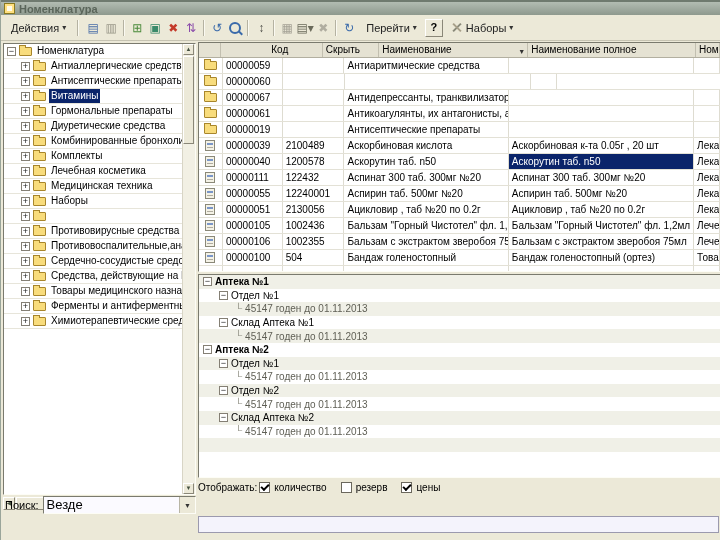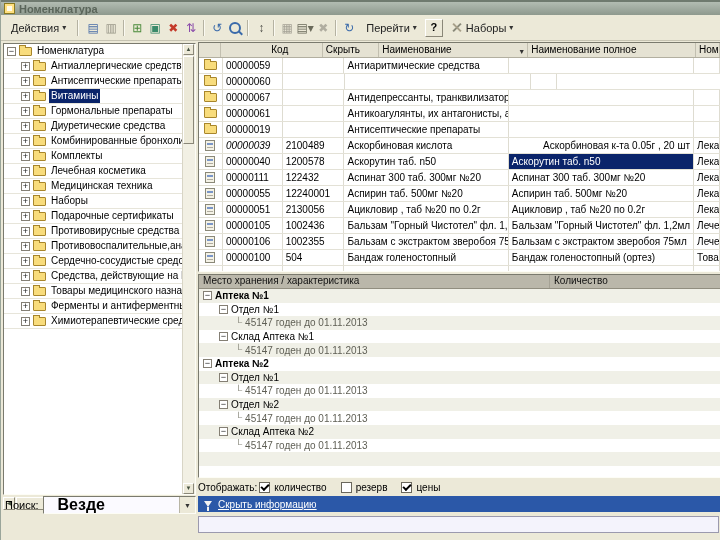--- a/index.html
+++ b/index.html
@@ -96,21 +96,21 @@
   .funnel::after{content:"";position:absolute;left:-1px;top:0;width:2px;height:4px;background:#f2f2f2;}
   .bluelink{color:#fff;font-size:10px;text-decoration:underline;cursor:pointer;}
   
   .bottomfield{position:absolute;left:197px;top:516px;width:521px;height:17px;background:#f4f3fc;
     border:1px solid #9b99ae;box-sizing:border-box;}
   
   .searchrow{position:absolute;left:0;top:493px;width:195px;height:24px;display:flex;align-items:center;gap:4px;
     padding-left:4px;box-sizing:border-box;font-size:11px;}
   .combo{display:flex;width:155px;height:18px;border:1px solid;border-color:#7a7a6e #fdfdf6 #fdfdf6 #7a7a6e;
     background:#fbfaff;box-sizing:border-box;}
-  .combo .val{flex:1;font-size:16px;line-height:16px;padding-left:14px;overflow:hidden;white-space:nowrap;font-weight:bold;}
+  .combo .val{flex:1;font-size:13px;line-height:16px;padding-left:3px;overflow:hidden;white-space:nowrap;}
   .combo .drop{width:15px;background:#ece9d8;border-left:1px solid #b8b5a5;font-size:7px;color:#333;
     display:flex;align-items:center;justify-content:center;cursor:default;}
 </style>
 </head>
 <body>
 
 <div class="win">
 
   <div class="titlebar">
     <span class="app-ic"></span>
@@ -210,21 +210,20 @@
           <span class="tlabel">Медицинская техника</span>
         </div>
         <div class="trow" style="padding-left: 17px;">
           <span class="exp">+</span>
           <span class="fold"></span>
           <span class="tlabel">Наборы</span>
         </div>
         <div class="trow" style="padding-left: 17px;">
           <span class="exp">+</span>
           <span class="fold"></span>
-          <span class="tlabel">Подарочные сертификаты</span>
         </div>
         <div class="trow" style="padding-left: 17px;">
           <span class="exp">+</span>
           <span class="fold"></span>
           <span class="tlabel">Противовирусные средства</span>
         </div>
         <div class="trow" style="padding-left: 17px;">
           <span class="exp">+</span>
           <span class="fold"></span>
           <span class="tlabel">Противовоспалительные,анальг</span>
@@ -324,24 +323,24 @@
           <div class="td" style="width: 60px;">00000019</div>
           <div class="td" style="width: 62px;"></div>
           <div class="td" style="width: 165px;">Антисептические препараты</div>
           <div class="td" style="width: 186px;"></div>
           <div class="td" style="width: 26px;"></div>
         </div>
         <div class="tr">
           <div class="td ic" style="width: 24px;">
             <span class="iti"></span>
           </div>
-          <div class="td" style="width: 60px; font-style: italic;">00000039</div>
+          <div class="td" style="width: 60px;">00000039</div>
           <div class="td" style="width: 62px;">2100489</div>
           <div class="td" style="width: 165px;">Аскорбиновая кислота</div>
-          <div class="td" style="width: 186px; text-align: right;">Аскорбиновая к-та 0.05г , 20 шт</div>
+          <div class="td" style="width: 186px;">Аскорбиновая к-та 0.05г , 20 шт</div>
           <div class="td" style="width: 26px;">Лекар</div>
         </div>
         <div class="tr">
           <div class="td ic" style="width: 24px;">
             <span class="iti"></span>
           </div>
           <div class="td" style="width: 60px;">00000040</div>
           <div class="td" style="width: 62px;">1200578</div>
           <div class="td" style="width: 165px;">Аскорутин таб. n50</div>
           <div class="td cellsel" style="width: 186px;">Аскорутин таб. n50</div>
@@ -412,24 +411,20 @@
           <div class="td" style="width: 60px;"></div>
           <div class="td" style="width: 62px;"></div>
           <div class="td" style="width: 165px;"></div>
           <div class="td" style="width: 186px;"></div>
           <div class="td" style="width: 26px;"></div>
         </div>
       </div>
   </div>
 
   <div class="storage">
-    <div class="shead">
-      <span class="sh" style="width:350px;">Место хранения / характеристика</span>
-      <span class="sh qty" style="flex:1;">Количество</span>
-    </div>
     <div>
         <div class="srow alt" style="padding-left: 4px;">
           <span class="exp">−</span>
           <span class="slabel b">Аптека №1</span>
         </div>
         <div class="srow" style="padding-left: 20px;">
           <span class="exp">−</span>
           <span class="slabel">Отдел №1</span>
         </div>
         <div class="srow alt" style="padding-left: 36px;">
@@ -488,24 +483,20 @@
           <span class="cbx"></span>
           <span class="cblabel">резерв</span>
         </span>
         <span class="cbwrap">
           <span class="cbx checked"></span>
           <span class="cblabel">цены</span>
         </span>
       </span>
   </div>
 
-  <div class="bluebar">
-    <span class="funnel"></span>
-    <span class="bluelink">Скрыть информацию</span>
-  </div>
 
   <div class="bottomfield"></div>
 
   <div class="searchrow">
     <span>Поиск:</span>
     <span class="combo">
       <span class="val">Везде</span>
       <span class="drop">▼</span>
     </span>
   </div>

